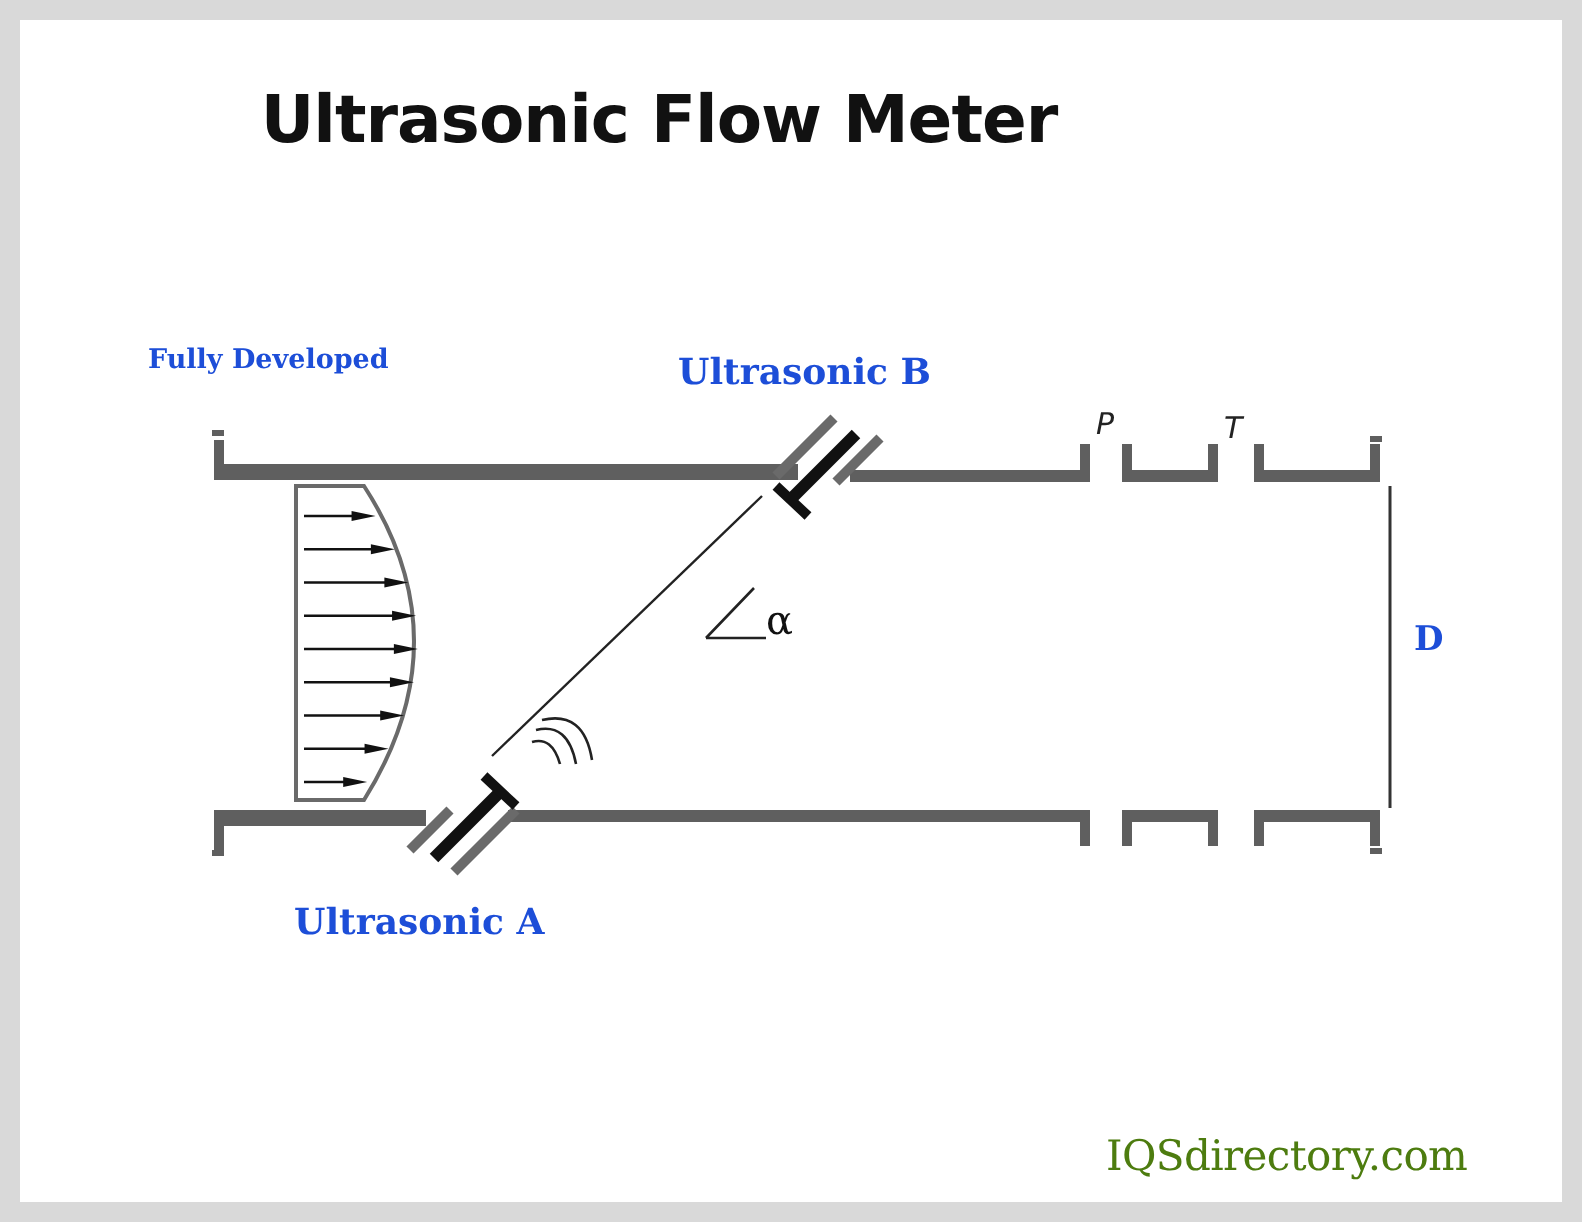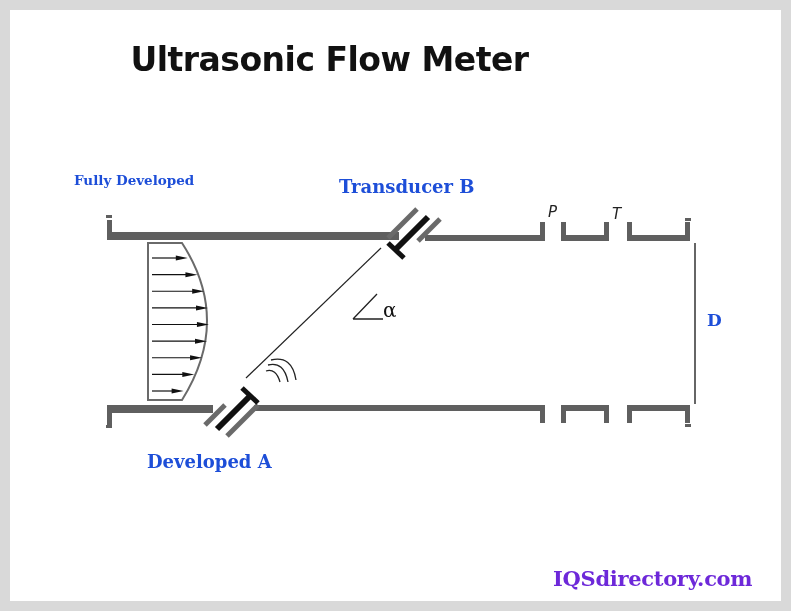--- a/index.html
+++ b/index.html
@@ -4,36 +4,36 @@
 <style>
   html, body { margin:0; padding:0; }
   body { width:791px; height:611px; background:#d9d9d9; position:relative; overflow:hidden; font-family:"DejaVu Serif", serif; }
   .panel { position:absolute; left:10px; top:10px; width:771px; height:591px; background:#ffffff; }
   .title { position:absolute; left:0; top:40px; width:659px; text-align:center; font-family:"DejaVu Sans", sans-serif; font-weight:bold; font-size:33px; color:#111; letter-spacing:-0.5px; }
   .lbl { position:absolute; font-family:"DejaVu Serif", serif; font-weight:bold; color:#1d4ed8; white-space:nowrap; }
   .lbl-profile { left:74px; top:171px; font-size:13.5px; line-height:19px; }
   .lbl-b { left:339px; top:176px; font-size:18px; }
   .lbl-a { left:147px; top:451px; font-size:18px; }
   .lbl-d { left:707px; top:310px; font-size:17px; }
-  .watermark { position:absolute; left:553px; top:566px; font-family:"DejaVu Serif", serif; font-weight:bold; font-size:21px; color:#6d28d9; letter-spacing:-0.3px; }
+  .watermark { position:absolute; left:553px; top:566px; font-family:"DejaVu Serif", serif; font-weight:normal; font-size:21px; color:#4d7c0f; letter-spacing:-0.3px; }
   svg.diagram { position:absolute; left:0; top:0; }
   .hand { font-family:"DejaVu Sans", sans-serif; font-style:italic; }
 </style>
 </head>
 <body>
 
 <div class="panel"></div>
 
 <div class="title">Ultrasonic Flow Meter</div>
 
 <div class="lbl lbl-profile">
   <div>Fully Developed</div>
 </div>
-<div class="lbl lbl-b">Transducer B</div>
-<div class="lbl lbl-a">Developed A</div>
+<div class="lbl lbl-b">Ultrasonic B</div>
+<div class="lbl lbl-a">Ultrasonic A</div>
 <div class="lbl lbl-d">D</div>
 
 <svg class="diagram" width="791" height="611" viewBox="0 0 791 611">
 
   <g fill="#5f5f5f">
     <rect x="107" y="232" width="292" height="8"></rect>
     <rect x="107" y="220" width="5" height="20"></rect>
     <rect x="106" y="215" width="6" height="3"></rect>
     <rect x="425" y="235" width="120" height="6"></rect>
     <rect x="540" y="222" width="5" height="19"></rect>

